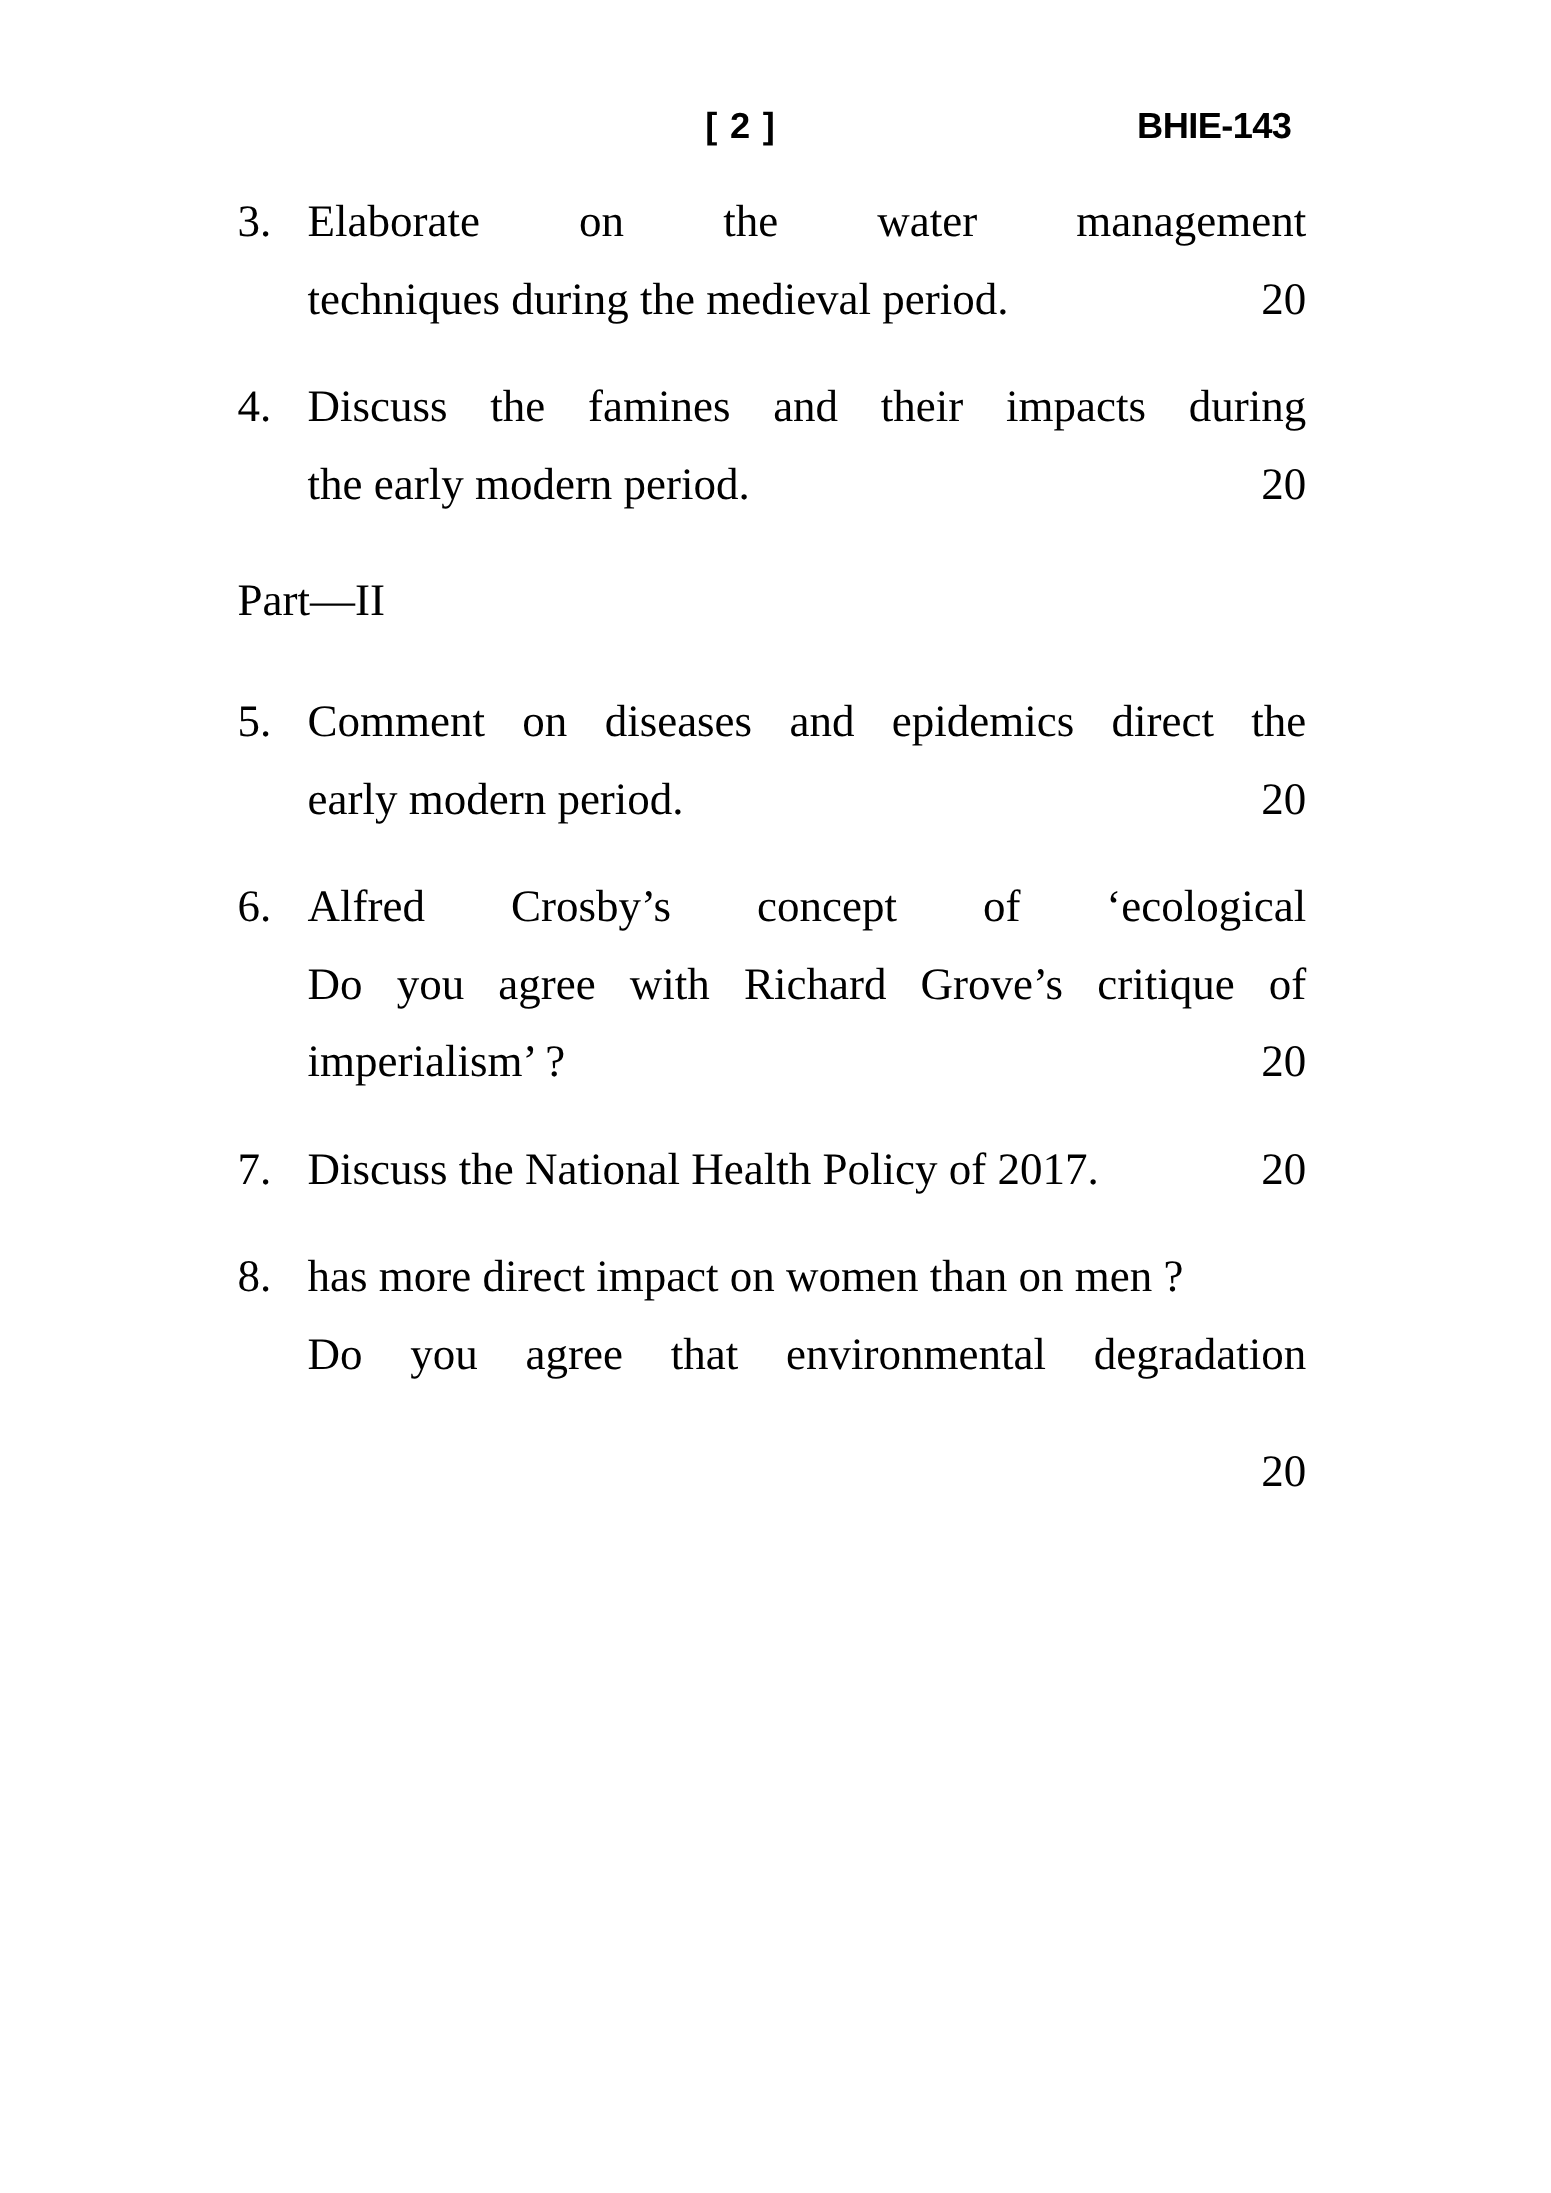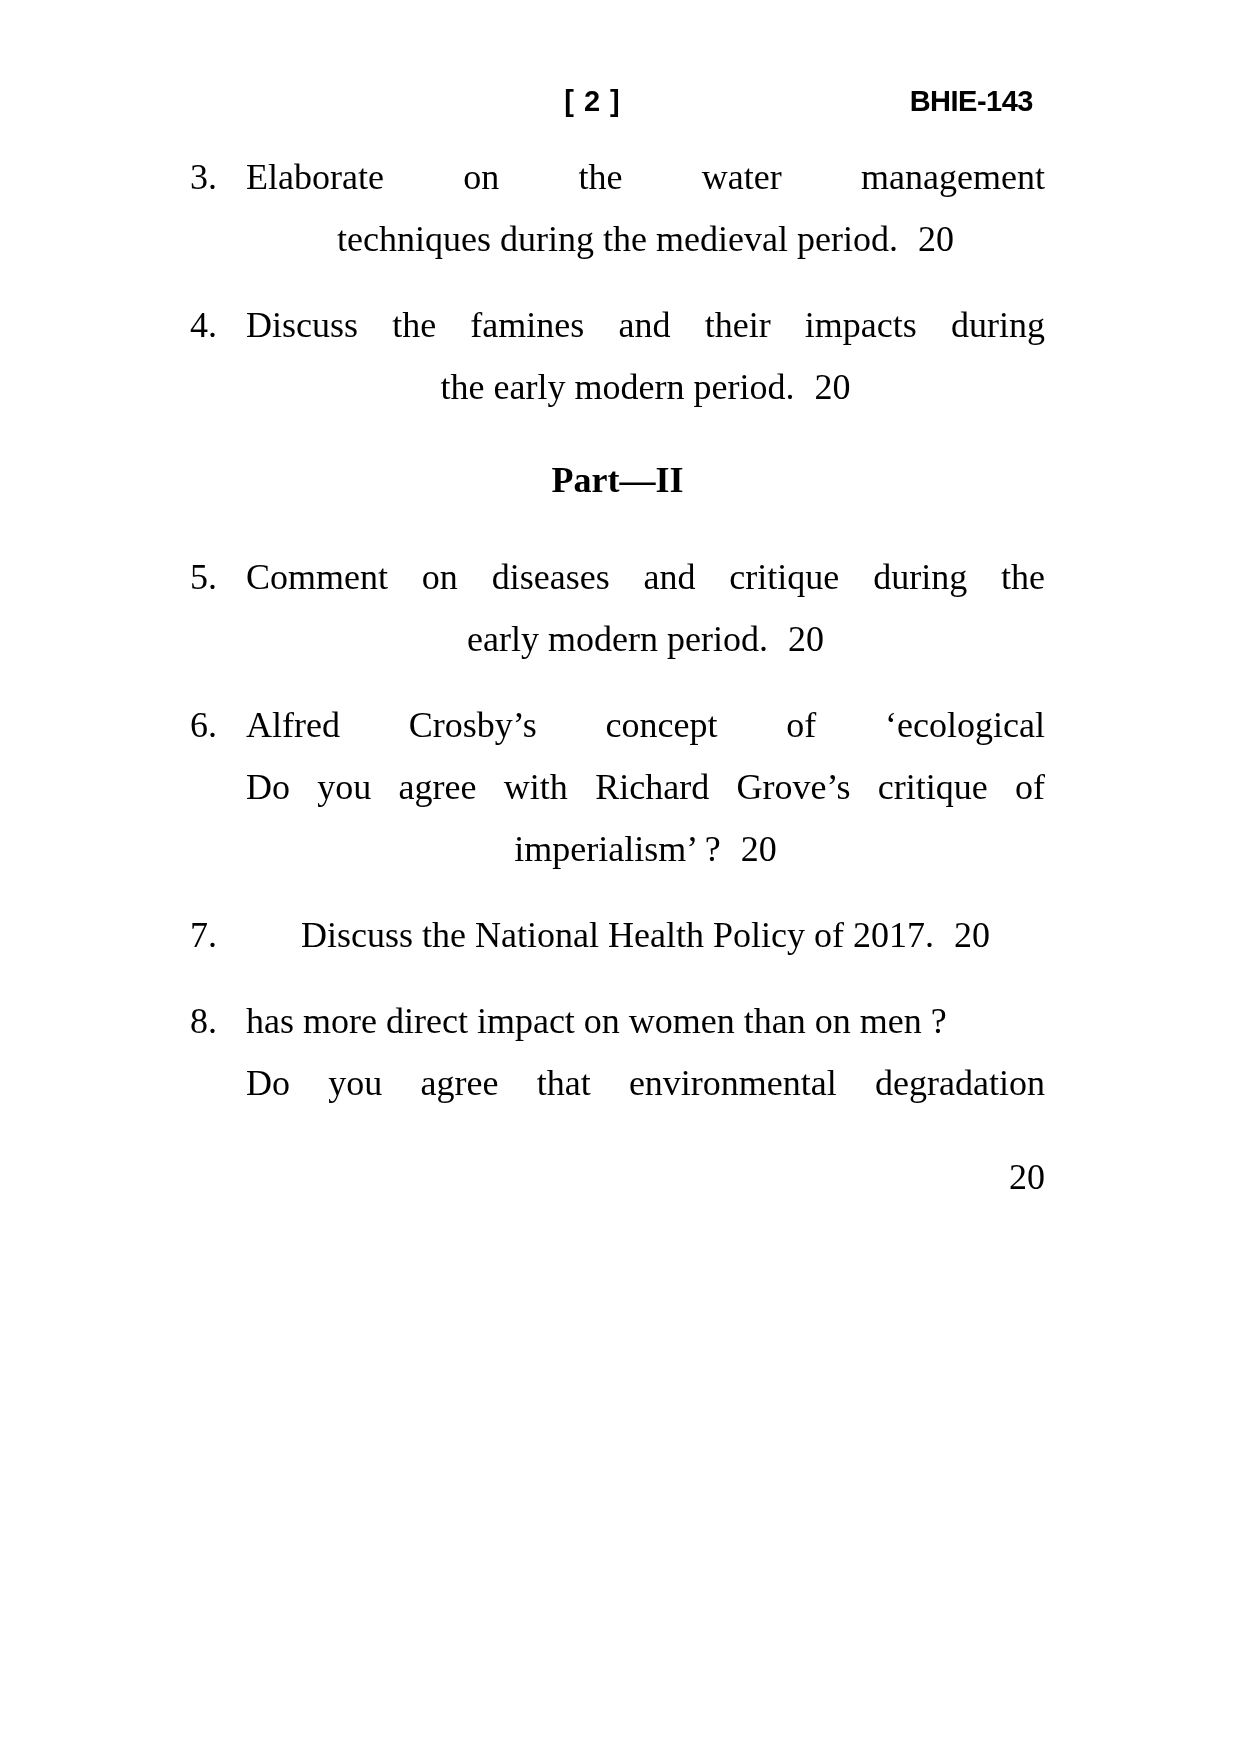--- a/index.html
+++ b/index.html
@@ -59,40 +59,40 @@
     min-width: 0;
   }
   .qline { white-space: normal; }
   .just {
     text-align: justify;
     text-align-last: justify;
     -moz-text-align-last: justify;
   }
   .lastline {
     display: flex;
-    justify-content: center;
+    justify-content: space-between;
     align-items: baseline;
   }
   .lastline .ltext { text-align: left; }
   .marks {
     flex: 0 0 auto;
     margin-left: 20px;
   }
   .marks-row {
     text-align: right;
     margin-top: 32px;
   }
 
   
   .part-heading {
     font-family: "Liberation Serif", serif;
-    font-weight: bold;
+    font-weight: normal;
     font-size: 36px;
     line-height: 48px;
-    text-align: center;
+    text-align: left;
     margin: 38px 0 42px 0;
   }
 </style>
 </head>
 <body>
 
 <div class="page">
   <div class="content">
 
     <div class="page-header">
@@ -120,21 +120,21 @@
           <span class="marks">20</span>
         </div>
       </div>
     </div>
 
     <div class="part-heading">Part—II</div>
 
     <div class="question">
       <div class="qnum">5.</div>
       <div class="qbody">
-        <div class="qline just">Comment on diseases and critique during the</div>
+        <div class="qline just">Comment on diseases and epidemics direct the</div>
         <div class="qline lastline">
           <span class="ltext">early modern period.</span>
           <span class="marks">20</span>
         </div>
       </div>
     </div>
 
     <div class="question">
       <div class="qnum">6.</div>
       <div class="qbody">

